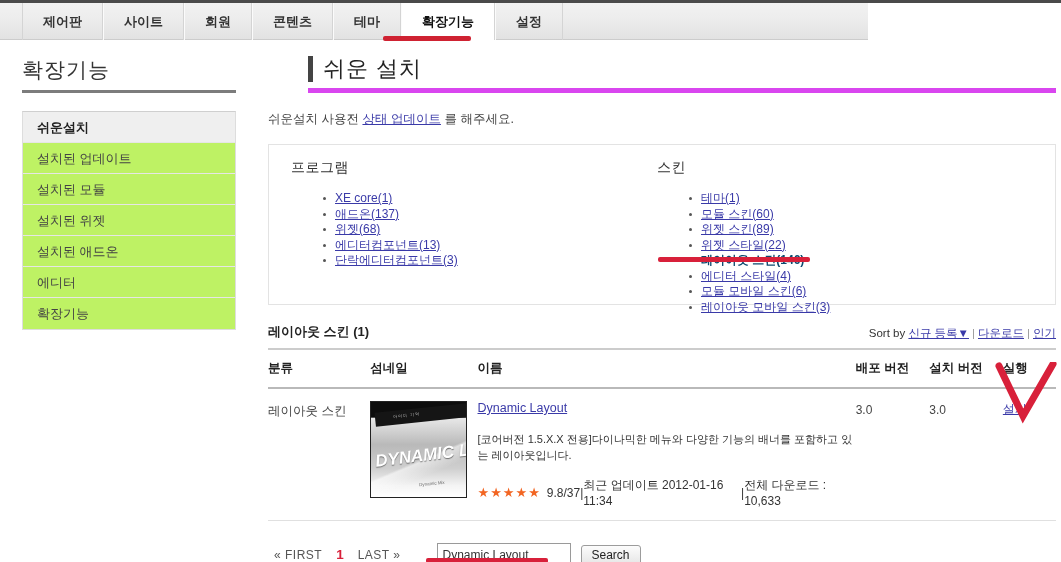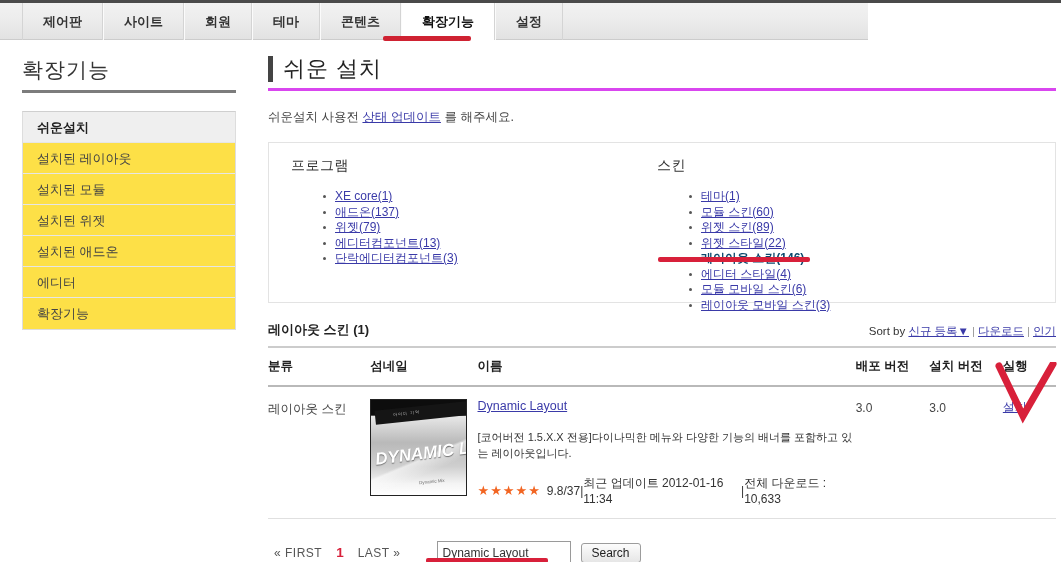--- a/index.html
+++ b/index.html
@@ -89,21 +89,21 @@
     letter-spacing: 1px;
     padding-bottom: 6px;
     border-bottom: 3px solid #7c7c7c;
     font-weight: normal;
     margin: 0;
   }
   #sidebar-menu {
     margin-top: 18px;
     border: 1px solid #dddddd;
     border-top: 1px solid #cfcfcf;
-    background: #fde047;
+    background: #bef264;
     box-sizing: border-box;
   }
   .side-item {
     height: 31px;
     line-height: 31px;
     padding-left: 14px;
     font-size: 13px;
     color: #444444;
     border-bottom: 1px solid #e6e6e6;
     cursor: pointer;
@@ -117,22 +117,23 @@
   }
 
   
   #main {
     position: absolute;
     left: 268px;
     top: 56px;
     width: 788px;
   }
   #page-title-wrap {
-    border-bottom: 3px solid #d946ef;
+    border-bottom: 5px solid #d946ef;
     padding-bottom: 6px;
+    margin-left: 40px;
   }
   #page-title {
     margin: 0;
     font-size: 22px;
     font-weight: normal;
     color: #222222;
     letter-spacing: 1px;
     border-left: 5px solid #444444;
     padding-left: 10px;
     line-height: 26px;
@@ -425,40 +426,40 @@
     <li class="nav-tab">
         <span>제어판</span>
       </li>
     <li class="nav-tab">
         <span>사이트</span>
       </li>
     <li class="nav-tab">
         <span>회원</span>
       </li>
     <li class="nav-tab">
+        <span>콘텐츠</span>
+      </li>
+    <li class="nav-tab">
         <span>테마</span>
-      </li>
-    <li class="nav-tab">
-        <span>콘텐츠</span>
       </li>
     <li class="nav-tab active">
         <span>확장기능</span>
       </li>
     <li class="nav-tab">
         <span>설정</span>
       </li>
   </ul>
 </div>
 <div id="tab-underline"></div>
 
 <div id="sidebar">
   <h2 id="sidebar-title">확장기능</h2>
   <div id="sidebar-menu">
     <div class="side-item active"><span>쉬운설치</span></div>
-    <div class="side-item"><span>설치된 레이아웃</span></div>
+    <div class="side-item"><span>설치된 업데이트</span></div>
     <div class="side-item"><span>설치된 모듈</span></div>
     <div class="side-item"><span>설치된 위젯</span></div>
     <div class="side-item"><span>설치된 애드온</span></div>
     <div class="side-item"><span>에디터</span></div>
     <div class="side-item"><span>확장기능</span></div>
   </div>
 </div>
 
 <div id="main">
 
@@ -469,21 +470,21 @@
   <div id="notice">
     <span>쉬운설치 사용전 </span><a href="#">상태 업데이트</a><span> 를 해주세요.</span>
   </div>
 
   <div id="package-box">
     <div class="pkg-col left">
       <h3 class="pkg-head">프로그램</h3>
       <ul class="pkg-list">
         <li><a href="#">XE core(1)</a></li>
         <li><a href="#">애드온(137)</a></li>
-        <li><a href="#">위젯(79)</a></li>
+        <li><a href="#">위젯(68)</a></li>
         <li><a href="#">에디터컴포넌트(13)</a></li>
         <li><a href="#">단락에디터컴포넌트(3)</a></li>
       </ul>
     </div>
     <div class="pkg-col right">
       <h3 class="pkg-head">스킨</h3>
       <ul class="pkg-list">
         <li><a href="#">테마(1)</a></li>
         <li><a href="#">모듈 스킨(60)</a></li>
         <li><a href="#">위젯 스킨(89)</a></li>

